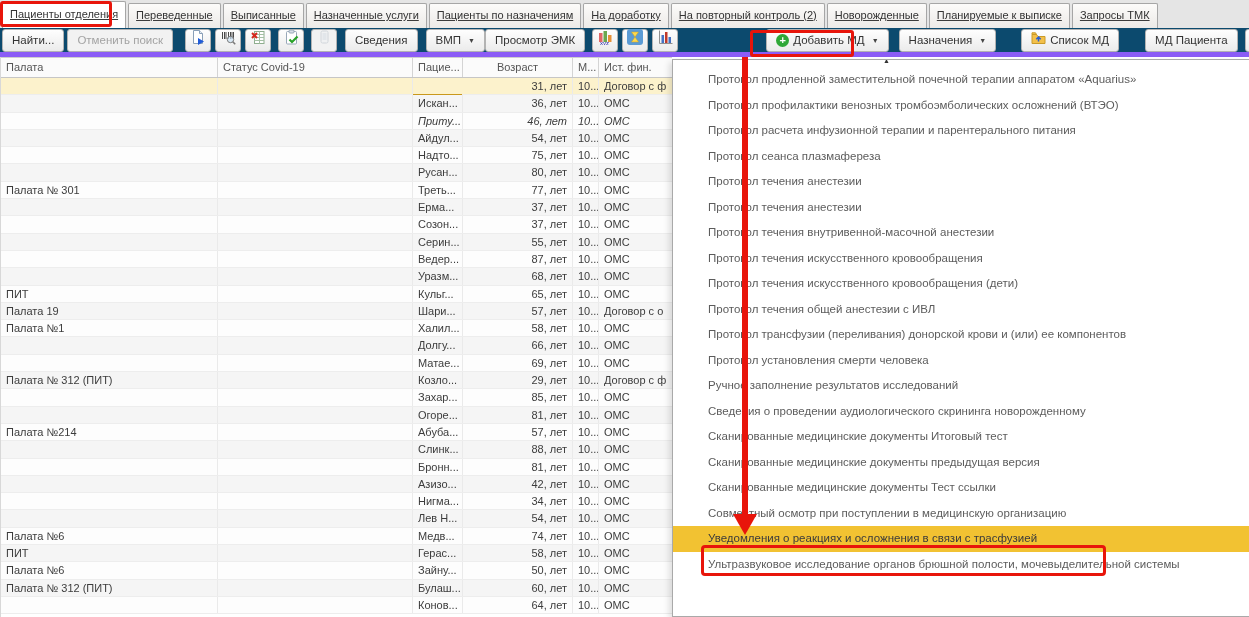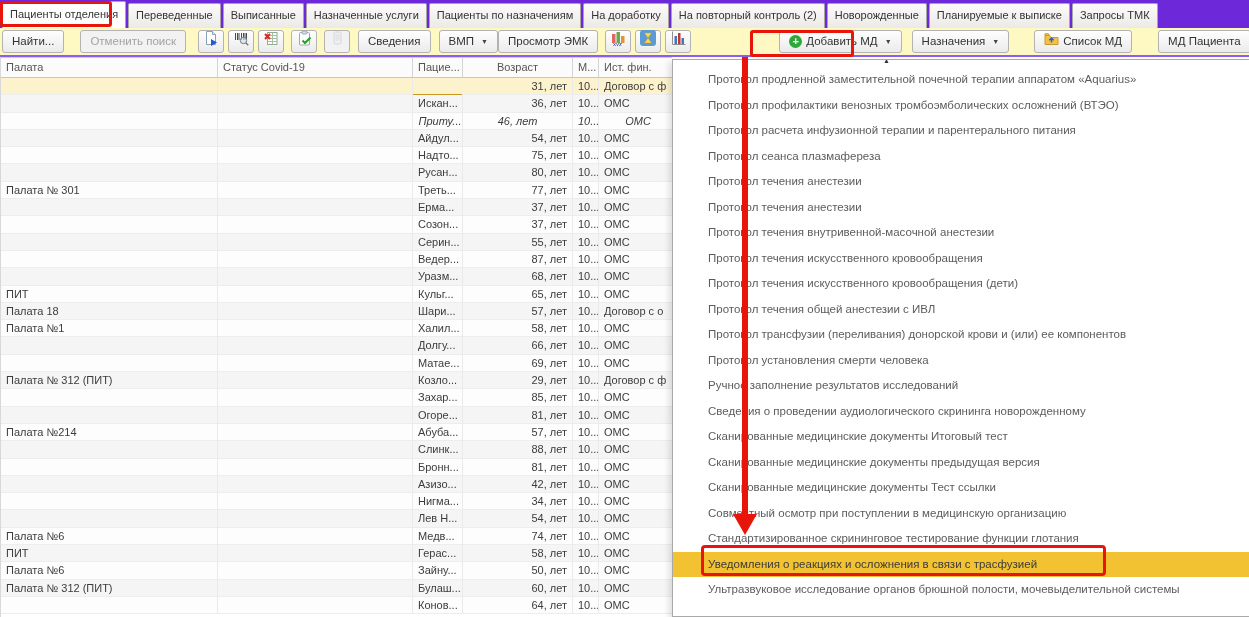--- a/index.html
+++ b/index.html
@@ -2,30 +2,30 @@
 <html style="--red: #e8150b; --gold: #f2c232; --row-yellow: #fcf2cc; --cell-yellow: #fae198;"><head>
 <meta charset="utf-8">
 <style>
   * { margin:0; padding:0; box-sizing:border-box; }
   html,body { width:1249px; height:617px; overflow:hidden; background:#fff;
               font-family:"Liberation Sans", sans-serif; color:#3c3c3c; }
   .app { position:relative; width:1249px; height:617px; background:#fff; }
 
   
   .tabbar { position:absolute; left:0; top:0; width:1249px; height:28px;
-            background:#6d28d9; display:flex; align-items:flex-end; padding-left:2px; }
+            background:#e5e5e5; display:flex; align-items:flex-end; padding-left:2px;text-decoration:underline; }
   .tab { height:25px; line-height:23px; padding:0 7px; margin-right:2px; font-size:11px;
          background:linear-gradient(#fcfbfa,#eceae7); border:1px solid #a6a6a6;
          border-bottom:none; border-radius:2px 2px 0 0; white-space:nowrap; color:#333;
          cursor:default; }
   .tab.active { background:#fff; height:27px; line-height:25px; position:relative; z-index:2; }
 
   
   .toolbar { position:absolute; left:0; top:28px; width:1249px; height:29px;
-             background:#fef9c3; border-bottom:2px solid #8b5cf6;
+             background:#0c4a6e; border-bottom:5px solid #8b5cf6;
              display:flex; align-items:center; white-space:nowrap; }
   .btn { height:23px; line-height:21px; padding:0 9px; font-size:11.5px; color:#333;
          background:linear-gradient(#fefefe,#ebebeb); border:1px solid #b3b3b3;
          border-radius:3px; display:inline-flex; align-items:center; gap:4px; flex:0 0 auto; }
   .btn.disabled { color:#a3a3a3; background:#f2f2f2; }
   .ibtn { width:26px; justify-content:center; padding:0; }
   .ibtn.disabled svg { opacity:.45; }
   .caret { font-size:7px; color:#444; margin-left:3px; }
   .plus-ico { width:13px; height:13px; border-radius:50%; background:#2fa838; color:#fff;
               font-size:11px; line-height:12px; font-weight:bold; text-align:center; display:inline-block; }
@@ -39,21 +39,21 @@
   .grid-row { display:flex; height:17.3px; border-bottom:1px solid #ededed; background:#fdfdfd; }
   .grid-row:nth-child(even) { background:#f5f5f5; }
   .grid-row > div { padding:1px 0 0 5px; border-right:1px solid #eaeaea; overflow:hidden;
                     white-space:nowrap; line-height:15px; }
   .c-ward { width:217px; } .c-covid { width:195px; } .c-patient { width:50px; }
   .c-age  { width:110px; text-align:right; padding-right:5px !important; }
   .c-m    { width:26px; } .c-fin { flex:1; border-right:none !important; }
   .grid-row.selected { background:var(--row-yellow,#fcf2cc) !important; }
   .grid-row.selected .c-patient { background:var(--cell-yellow,#fae198);
         box-shadow:inset 0 0 0 1px #c9981c;margin-top:16px; }
-  .grid-row.italic > div { font-style:italic;text-align:center; }
+  .grid-row.italic > div { font-style:italic; }
 
   
   .menu { position:absolute; left:672px; top:59px; right:0; bottom:0; background:#fff;
           border:1px solid #a9a9a9; border-right:none; box-shadow:-3px 3px 6px rgba(0,0,0,.12);
           z-index:10; overflow:hidden; }
   .menu-up { height:7px; position:relative; }
   .menu-up span { position:absolute; left:210px; top:-3px; font-size:7px; color:#333; }
   .menu-item { height:25.5px; line-height:25.5px; padding-left:35px; font-size:11.5px;
                color:#5c5c5c; white-space:nowrap; overflow:hidden; cursor:default; }
   .menu-item.highlighted { background:var(--gold,#f2c232); color:#3b3b3b; }
@@ -101,21 +101,21 @@
     </div>
       <div class="tab">
       <span>Запросы ТМК</span>
     </div>
     </div>
 
   <div class="toolbar">
     <button class="btn" style="margin-left:2px">
         <span>Найти...</span>
       </button>
-    <button class="btn disabled" style="margin-left:16px">
+    <button class="btn disabled" style="margin-left:3px">
         <span>Отменить поиск</span>
       </button>
 
     <button class="btn ibtn" style="margin-left:12px">
         <span><svg width="16" height="16">
             <path d="M3.5 1.5h6l3 3v10h-9z" fill="#fff" stroke="#8aa0b8"></path>
             <path d="M9.5 1.5v3h3" fill="#e8eef5" stroke="#8aa0b8"></path>
             <path d="M8 9l6 3.5L8 16z" fill="#1f5bd8"></path>
           </svg></span>
       </button>
@@ -316,21 +316,21 @@
     </div>
         <div class="grid-row">
       <div class="c-ward">ПИТ</div>
       <div class="c-covid"></div>
       <div class="c-patient">Кульг...</div>
       <div class="c-age">65, лет</div>
       <div class="c-m">10...</div>
       <div class="c-fin">ОМС</div>
     </div>
         <div class="grid-row">
-      <div class="c-ward">Палата 18</div>
+      <div class="c-ward">Палата 19</div>
       <div class="c-covid"></div>
       <div class="c-patient">Шари...</div>
       <div class="c-age">57, лет</div>
       <div class="c-m">10...</div>
       <div class="c-fin">Договор с о</div>
     </div>
         <div class="grid-row">
       <div class="c-ward">Палата №1</div>
       <div class="c-covid"></div>
       <div class="c-patient">Халил...</div>
@@ -485,21 +485,20 @@
         <div class="menu-item">Протокол течения искусственного кровообращения (дети)</div>
         <div class="menu-item">Протокол течения общей анестезии с ИВЛ</div>
         <div class="menu-item">Протокол трансфузии (переливания) донорской крови и (или) ее компонентов</div>
         <div class="menu-item">Протокол установления смерти человека</div>
         <div class="menu-item">Ручное заполнение результатов исследований</div>
         <div class="menu-item">Сведения о проведении аудиологического скрининга новорожденному</div>
         <div class="menu-item">Сканированные медицинские документы Итоговый тест</div>
         <div class="menu-item">Сканированные медицинские документы предыдущая версия</div>
         <div class="menu-item">Сканированные медицинские документы Тест ссылки</div>
         <div class="menu-item">Совместный осмотр при поступлении в медицинскую организацию</div>
-        <div class="menu-item">Стандартизированное скрининговое тестирование функции глотания</div>
         <div class="menu-item highlighted">Уведомления о реакциях и осложнения в связи с трасфузией</div>
         <div class="menu-item">Ультразвуковое исследование органов брюшной полости, мочевыделительной системы</div>
       </div>
   </div>
 
   <div class="ann" style="left:0;top:1px;width:112px;height:26px"></div>
   <div class="ann" style="left:750px;top:30px;width:104px;height:27px"></div>
   <div class="ann-arrow-line"></div>
   <div class="ann-arrow-head"></div>
   <div class="ann" style="left:701px;top:545px;width:405px;height:31px;border-radius:4px"></div>

